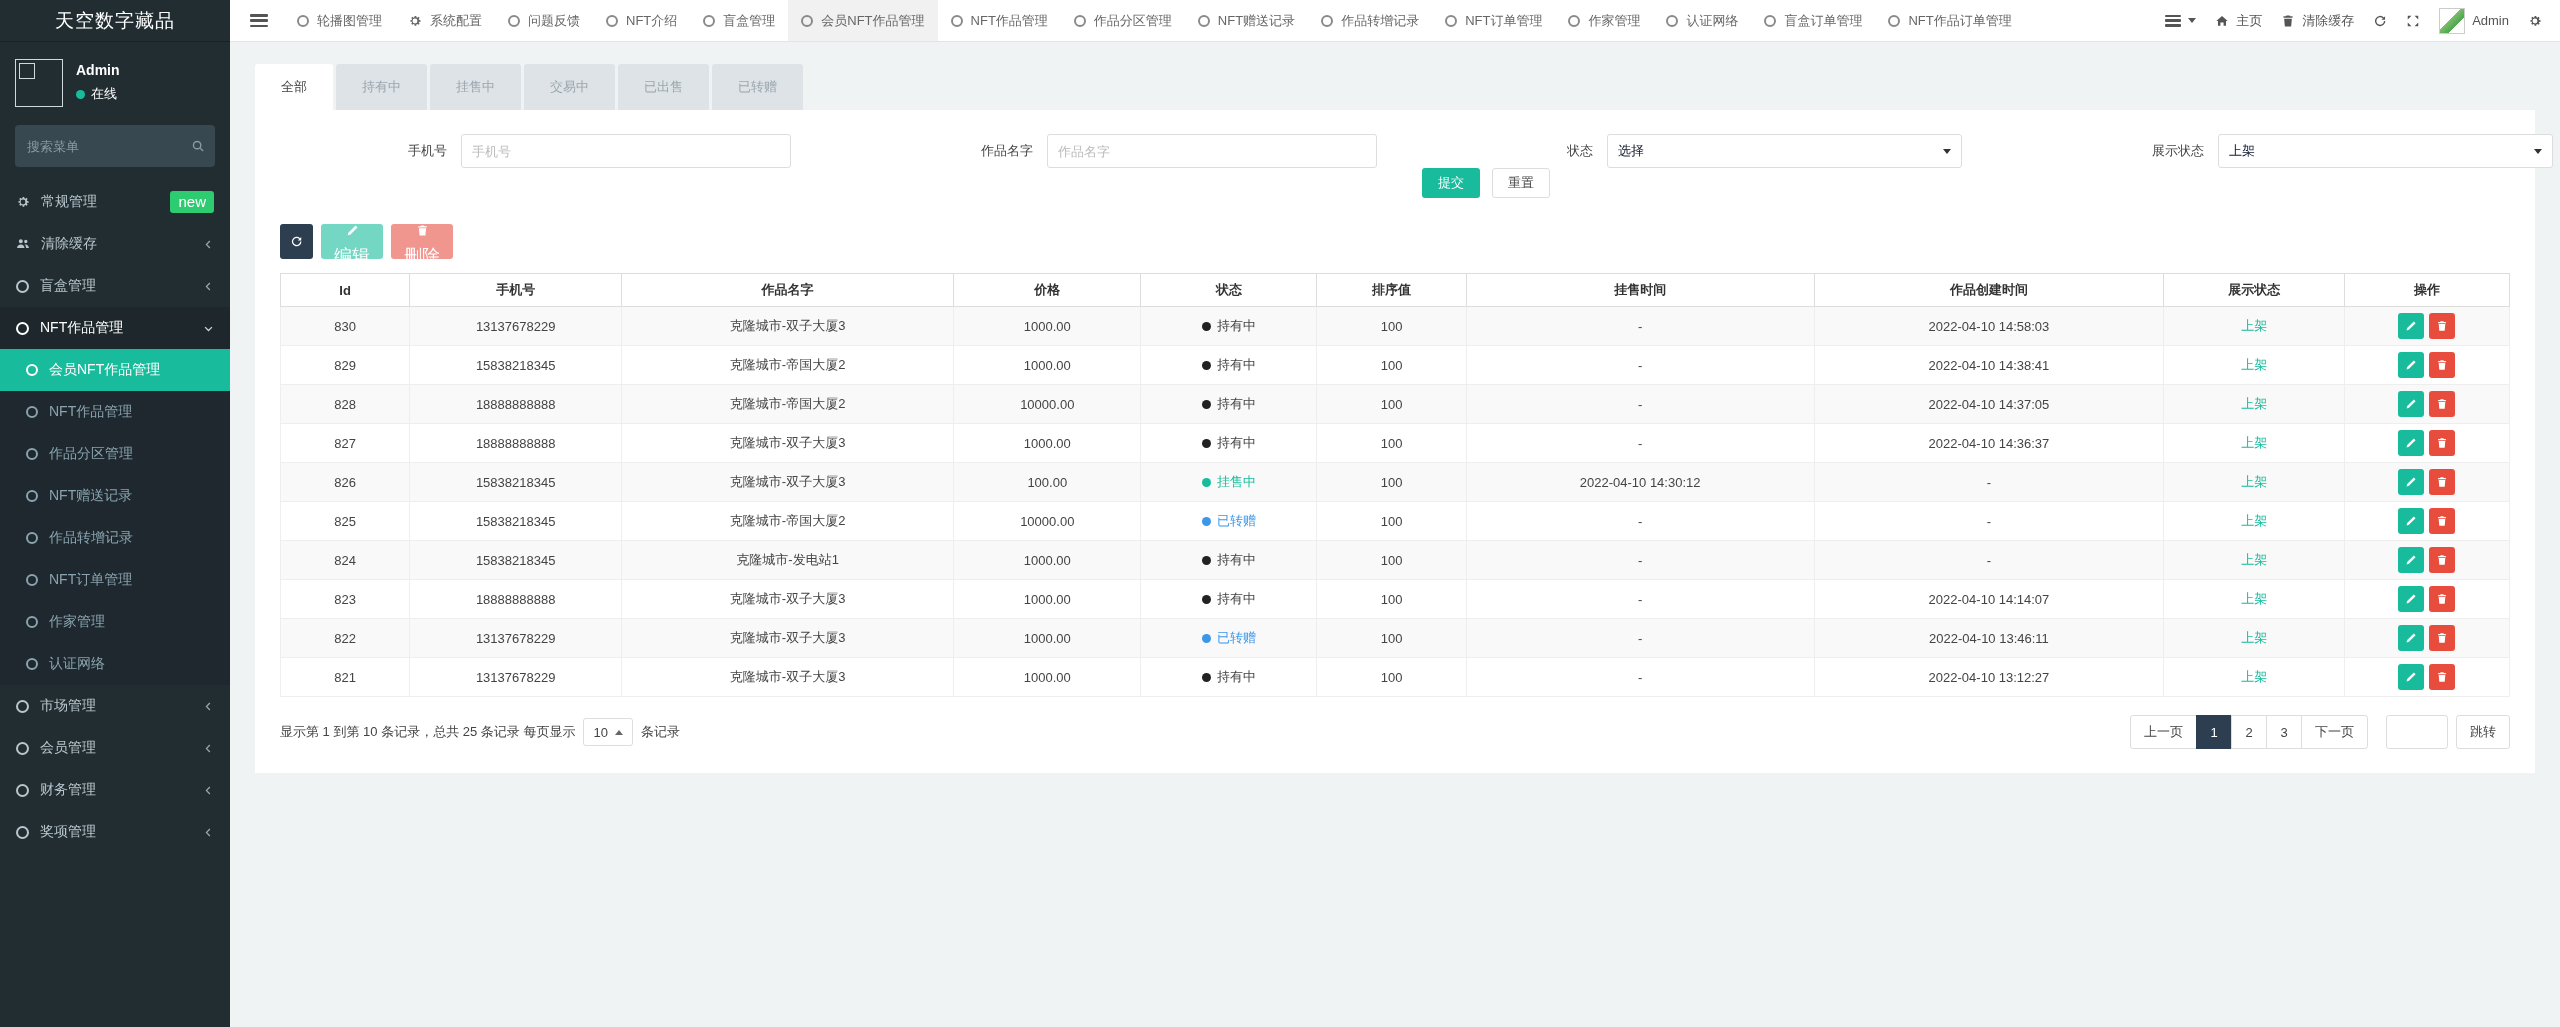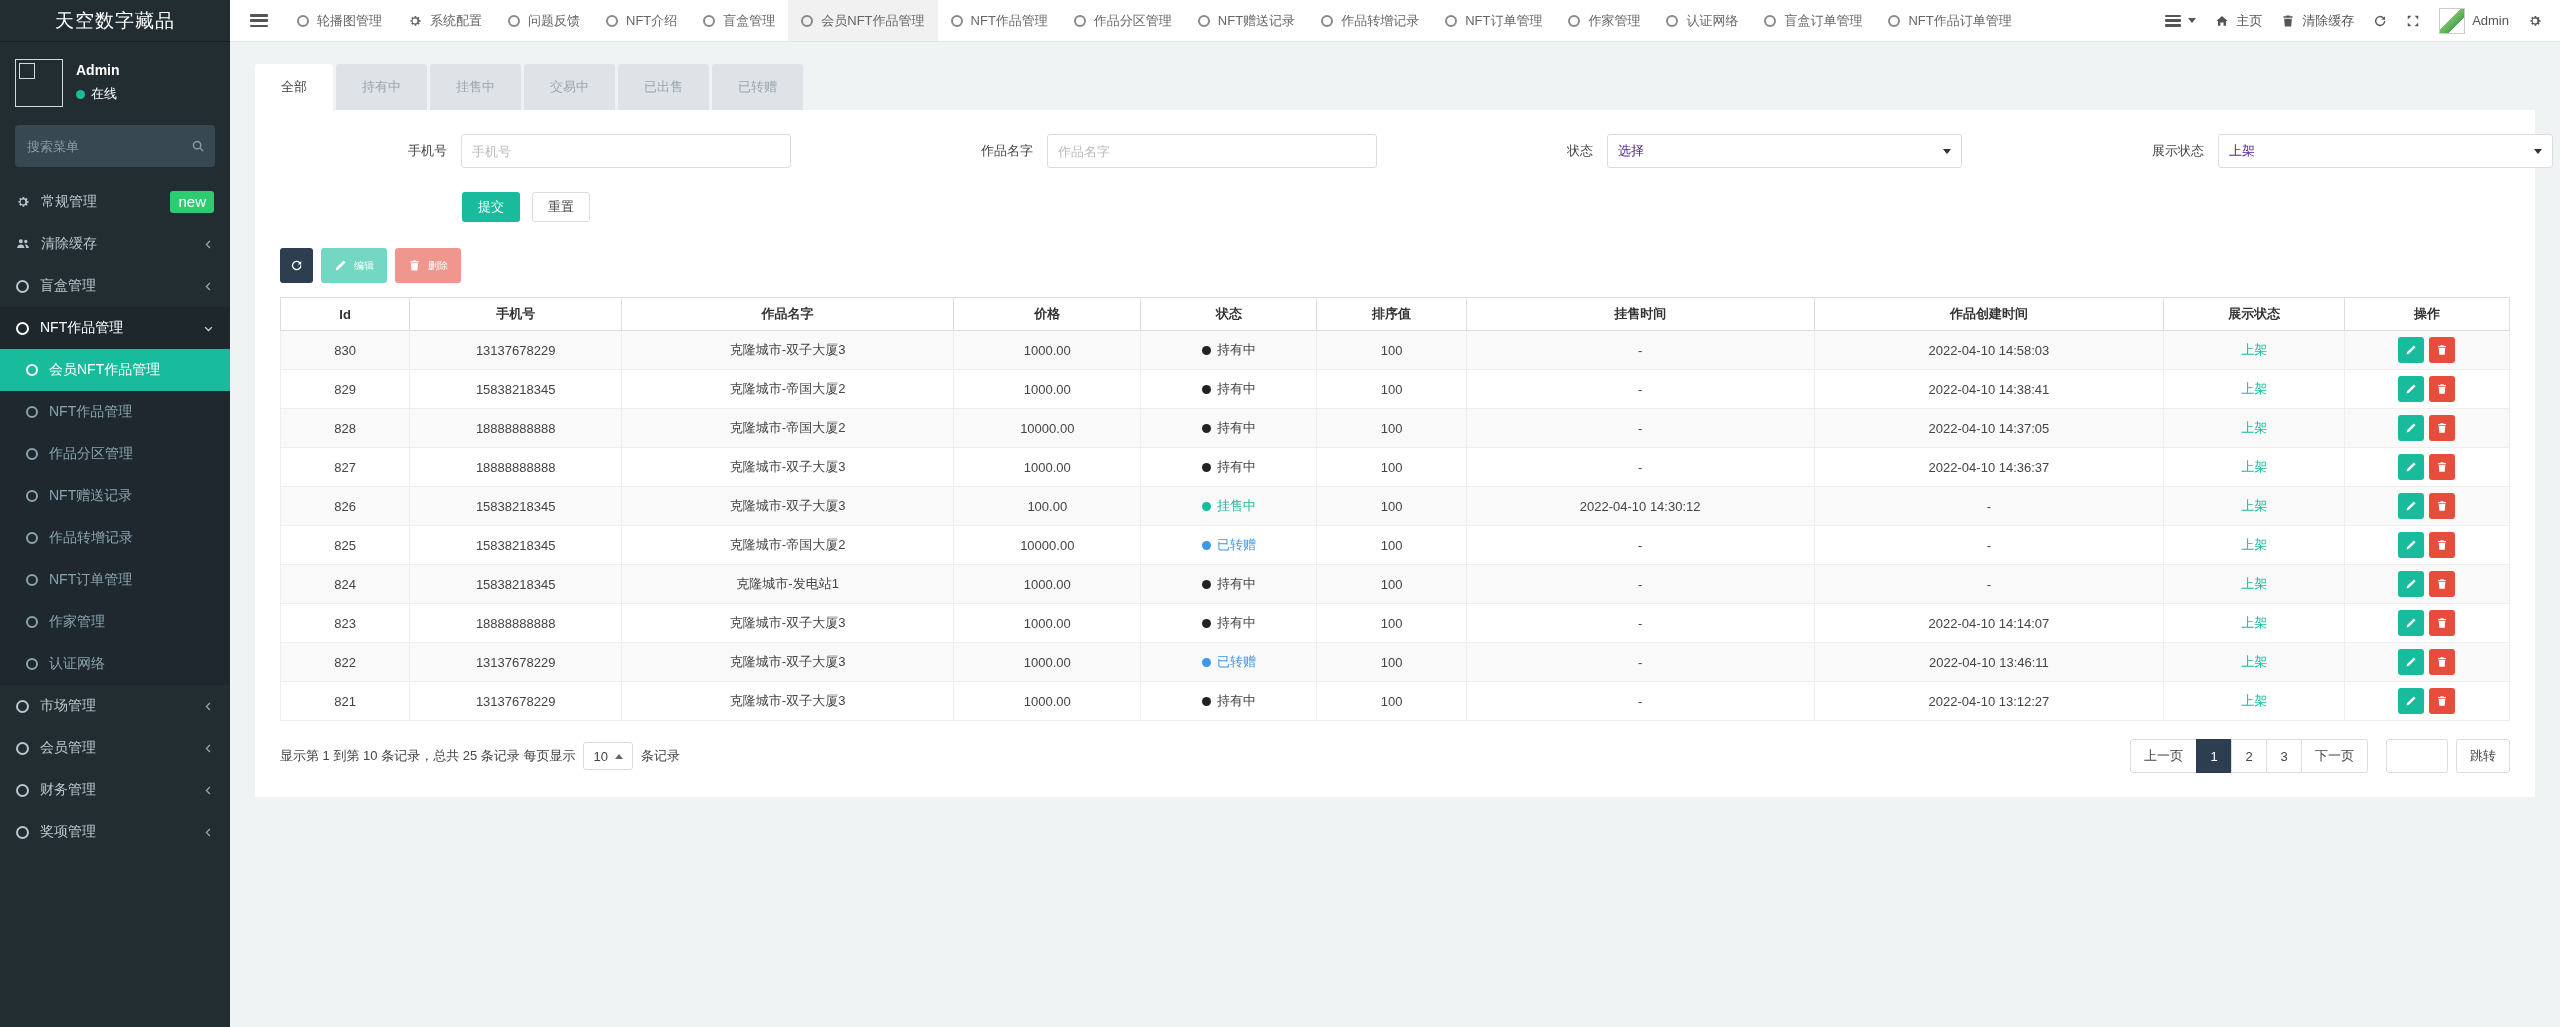--- a/index.html
+++ b/index.html
@@ -60,30 +60,30 @@
   .panel{background:#fff;padding:24px 25px;min-height:618px;}
 
   .filter-row{display:flex;align-items:center;padding-left:128px;}
   .fgroup{display:flex;align-items:center;margin-right:190px;}
   .fgroup:last-child{margin-right:0;}
   .fgroup label{margin-right:14px;color:#444;white-space:nowrap;}
   .f-input{width:330px;height:34px;border:1px solid #ddd;border-radius:3px;padding:0 10px;font-size:13px;color:#555;outline:none;}
   .f-input::placeholder{color:#bbb;}
   .f-select{width:355px;height:34px;border:1px solid #ddd;border-radius:3px;padding:0 10px;display:flex;align-items:center;cursor:pointer;background:#fff;}
   .f-select.narrow{width:335px;}
-  .f-select .sel-text{flex:1;color:#4c1d95;}
+  .f-select .sel-text{flex:1;color:#0f172a;}
   .f-select .caret-down{border-top-color:#333;}
 
-  .btn-row{margin-top:24px;padding-left:182px;display:flex;}
+  .btn-row{padding-left:182px;display:flex;justify-content:center;}
   .btn{height:30px;padding:0 15px;border-radius:3px;font-size:13px;border:1px solid transparent;cursor:pointer;}
   .btn-submit{background:var(--accent);color:#fff;}
   .btn-reset{background:#fff;border-color:#ddd;color:#444;margin-left:12px;}
 
   .toolbar{margin-top:26px;display:flex;gap:8px;}
-  .tbtn{height:35px;border:none;border-radius:3px;display:inline-flex;align-items:center;gap:7px;padding:0 13px;color:#fff;font-size:10px;cursor:pointer;}
+  .tbtn{height:35px;border:none;border-radius:3px;display:inline-flex;align-items:center;gap:7px;padding:0 13px;color:#fff;font-size:18px;cursor:pointer;flex-direction:column;}
   .tbtn .ic{width:13px;height:13px;}
   .tbtn-refresh{background:#2c3e50;width:33px;justify-content:center;padding:0;}
   .tbtn-edit{background:#74d7c3;}
   .tbtn-del{background:#f1958f;}
 
   table.grid{width:100%;border-collapse:collapse;table-layout:fixed;margin-top:14px;text-align:center;}
   .grid th{height:33px;font-weight:bold;border:1px solid #ddd;font-size:13px;color:#333;}
   .grid td{height:39px;border:1px solid #eee;color:#444;overflow:hidden;white-space:nowrap;text-overflow:ellipsis;}
   .grid tbody tr:nth-child(odd) td{background:#f9f9f9;}
   .st{display:inline-flex;align-items:center;gap:6px;}

